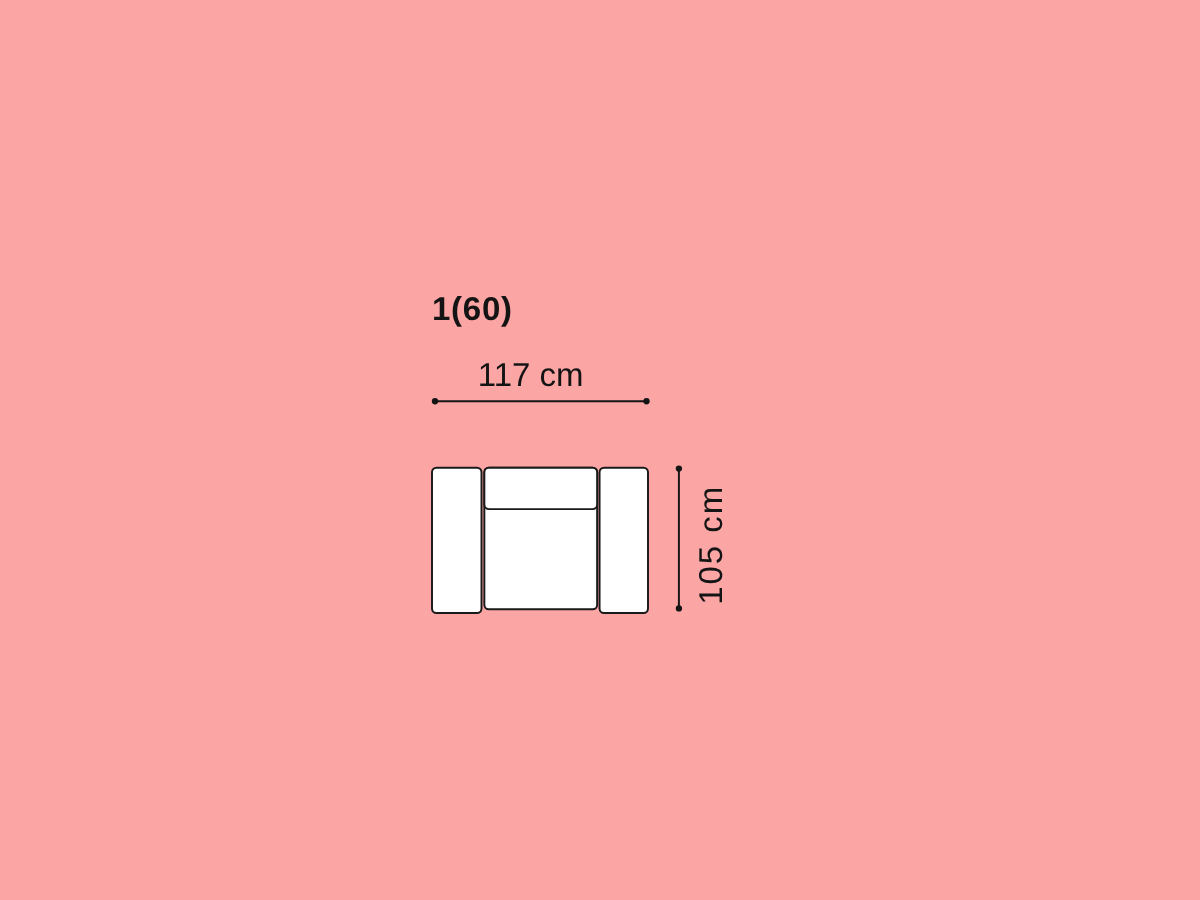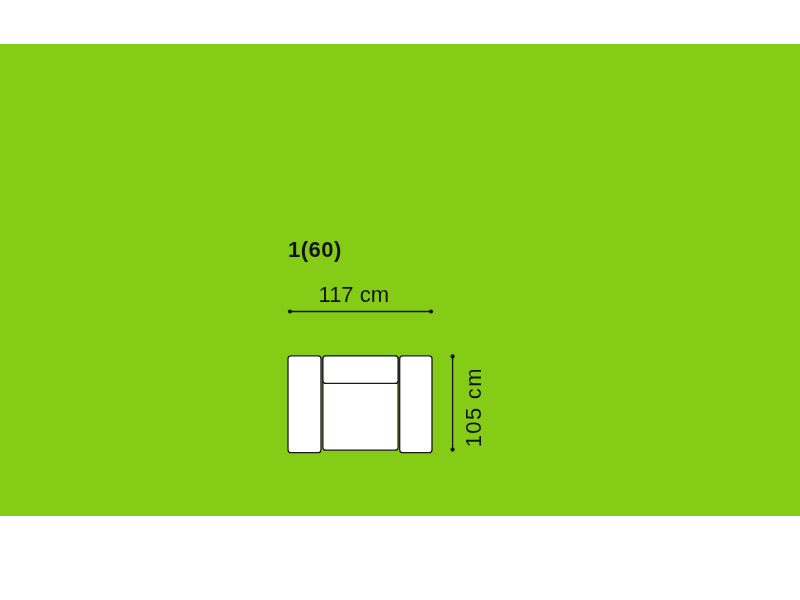--- a/index.html
+++ b/index.html
@@ -1,16 +1,16 @@
 <!DOCTYPE html>
 <html><head>
 <meta charset="utf-8">
 <style>
 html,body{margin:0;padding:0;background:#ffffff;}
-.page{position:relative;width:800px;height:472px;background:#84cc16;overflow:hidden;font-family:"Liberation Sans",sans-serif;margin-top:44px;}
+.page{position:relative;width:800px;height:600px;background:#fca5a5;overflow:hidden;font-family:"Liberation Sans",sans-serif;}
 </style>
 </head>
 <body>
 <div class="page">
 <svg width="800" height="600" viewBox="0 0 800 600" xmlns="http://www.w3.org/2000/svg">
 
   <text x="288" y="213" font-family="Liberation Sans, sans-serif" font-size="22" font-weight="bold" fill="#141414" letter-spacing="0.5">1(60)</text>
 
   <text x="353.8" y="257.5" font-family="Liberation Sans, sans-serif" font-size="22" fill="#141414" text-anchor="middle">117 cm</text>
 

